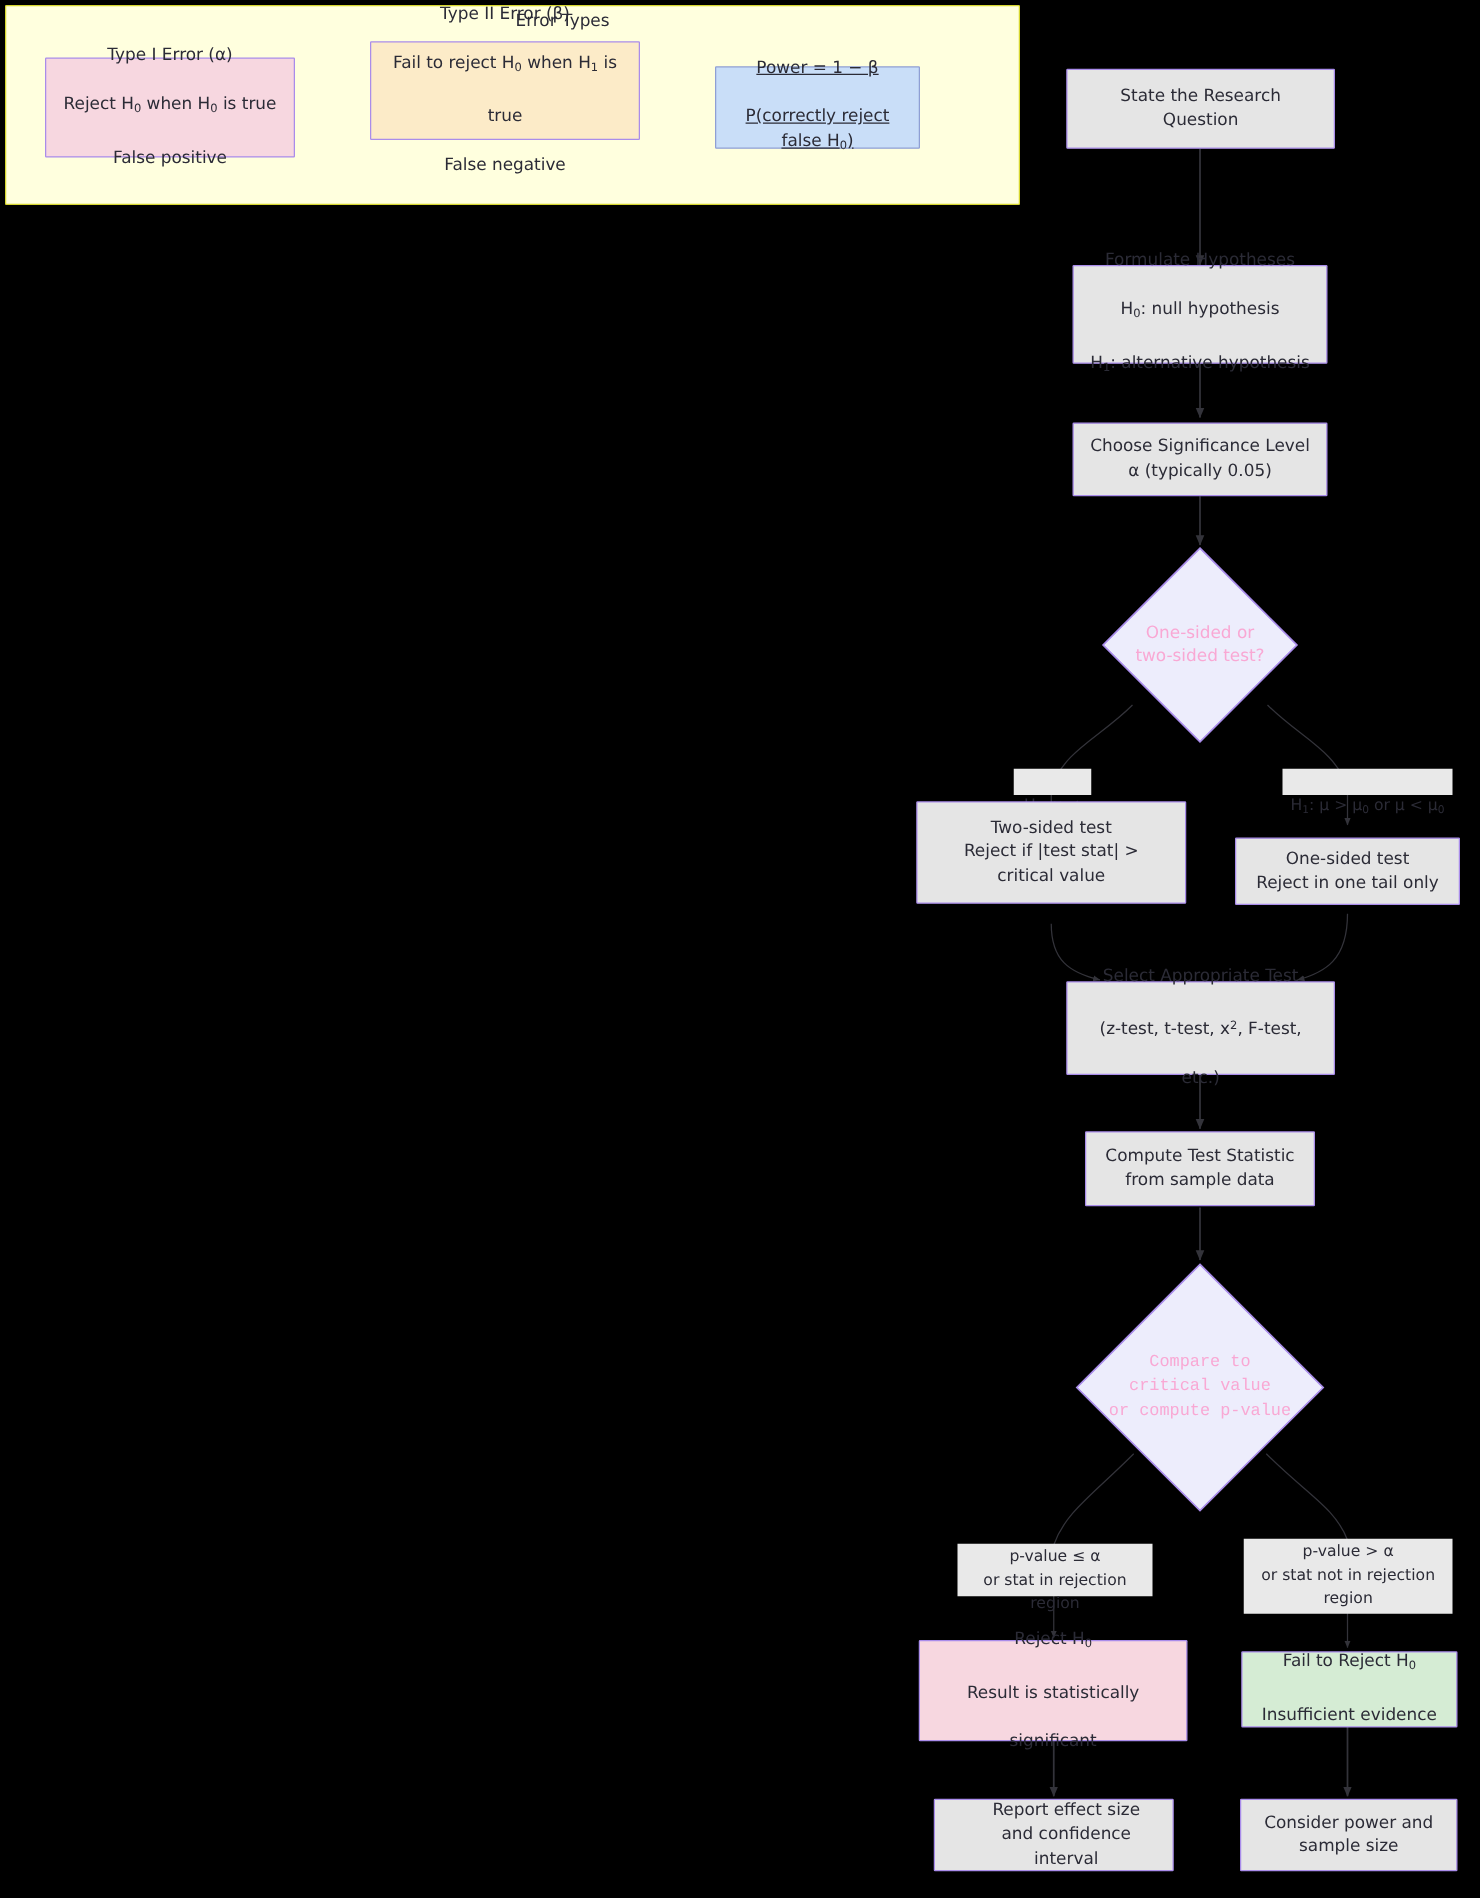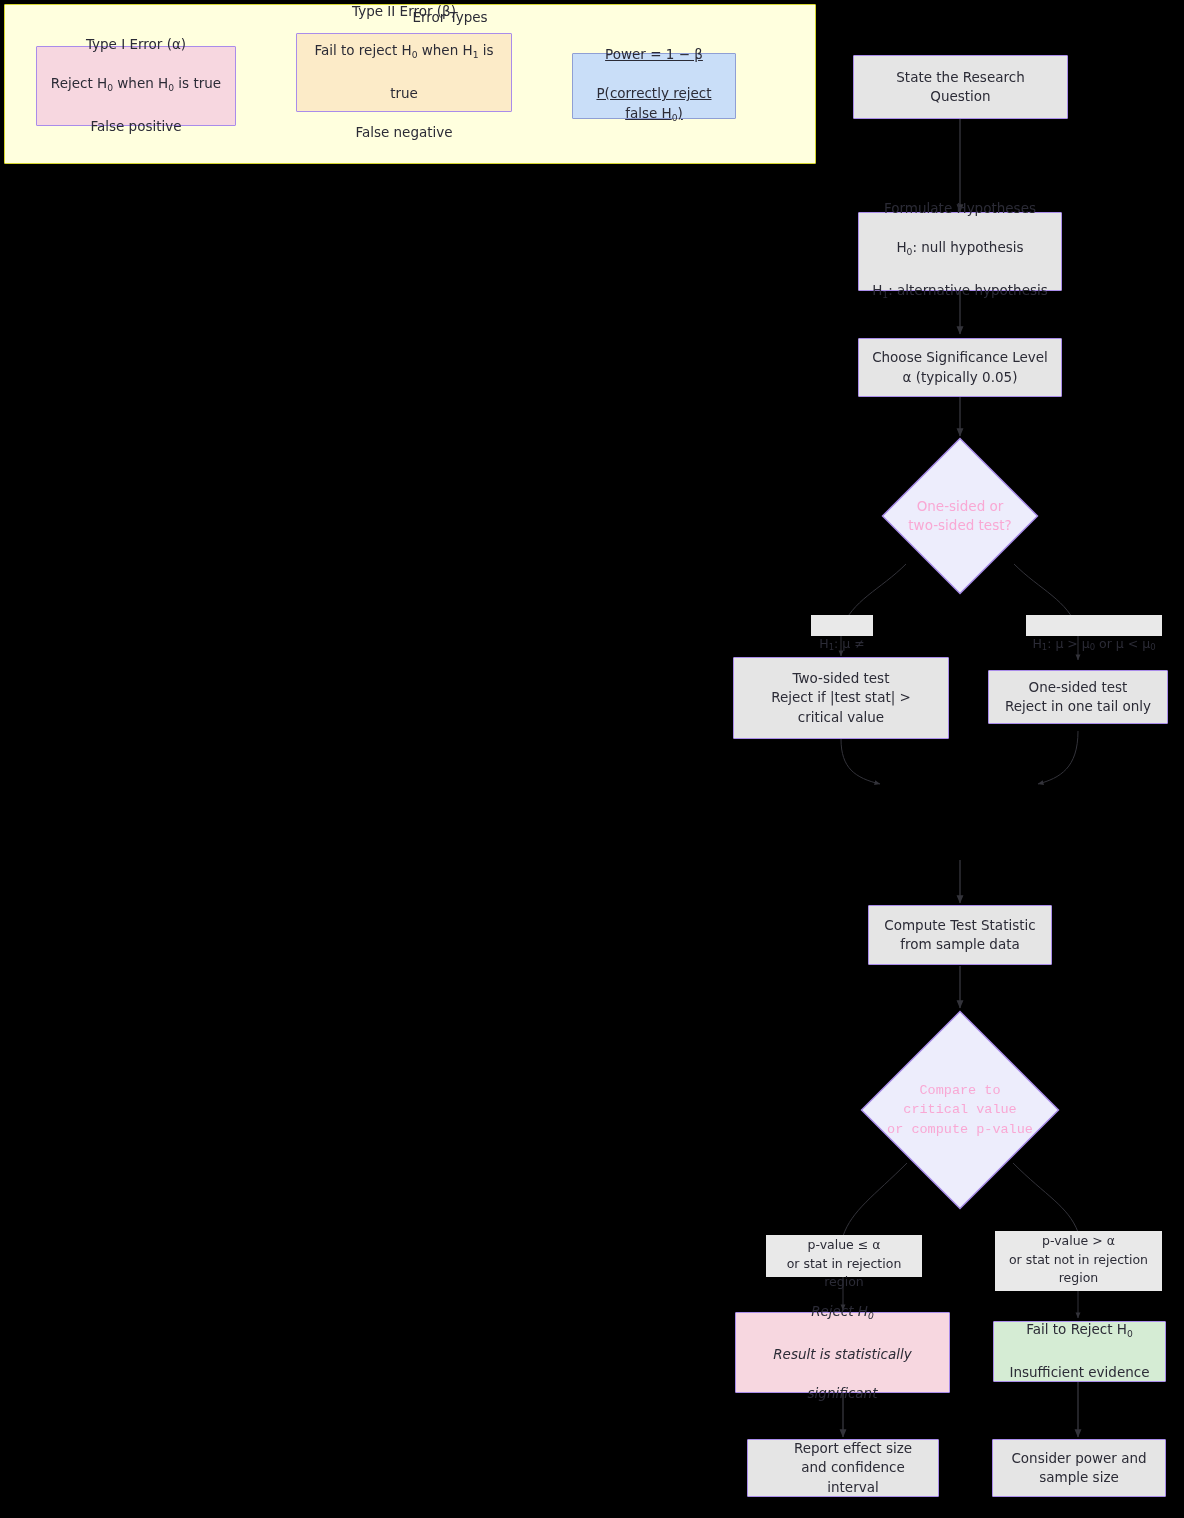--- a/index.html
+++ b/index.html
@@ -180,31 +180,38 @@
   </div>
 
   <div class="edge-label" style="left:811px; top:615px; width:62px; height:21px;">
     <span>H</span><sub>1</sub><span>: μ ≠ μ</span><sub>0</sub>
   </div>
 
   <div class="edge-label" style="left:1026px; top:615px; width:136px; height:21px;">
     <span>H</span><sub>1</sub><span>: μ &gt; μ</span><sub>0</sub><span> or μ &lt; μ</span><sub>0</sub>
   </div>
 
-  <div class="node" style="left:733px; top:657px; width:216px; height:82px;">
+  <div class="node" style="left:733px; top:641px; width:216px; height:82px;">
     <div class="txt">Two-sided test
 Reject if |test stat| &gt;
 critical value</div>
   </div>
 
   <div class="node" style="left:988px; top:670px; width:180px; height:54px;">
     <div class="txt">One-sided test
 Reject in one tail only</div>
   </div>
 
+  <div class="node" style="left:853px; top:785px; width:215px; height:75px;">
+    <div class="txt">
+      <div>Select Appropriate Test</div>
+      <div><span>(z-test, t-test, x</span><sup>2</sup><span>, F-test,</span></div>
+      <div>etc.)</div>
+    </div>
+  </div>
 
   <div class="node" style="left:868px; top:905px; width:184px; height:60px;">
     <div class="txt">Compute Test Statistic
 from sample data</div>
   </div>
 
   <div class="diamond" style="left:860px; top:1010px; width:200px; height:200px;font-family:Liberation Mono, monospace;">
     <svg class="shape" viewBox="0 0 200 200">
       <polygon points="100,1.5 198.5,100 100,198.5 1.5,100" fill="#ededfc" stroke="#a98cea" stroke-width="1.4"></polygon>
     </svg>
@@ -213,21 +220,21 @@
 or compute p-value</div>
   </div>
 
   <div class="edge-label" style="left:766px; top:1235px; width:156px; height:42px;">p-value ≤ α
 or stat in rejection region</div>
 
   <div class="edge-label" style="left:995px; top:1231px; width:167px; height:60px;">p-value &gt; α
 or stat not in rejection
 region</div>
 
-  <div class="node pink" style="left:735px; top:1312px; width:215px; height:81px;font-style:italic;">
+  <div class="node pink" style="left:735px; top:1312px; width:215px; height:81px;">
     <div class="txt">
       <div><span>Reject H</span><sub>0</sub></div>
       <div>Result is statistically</div>
       <div>significant</div>
     </div>
   </div>
 
   <div class="node green" style="left:993px; top:1321px; width:173px; height:61px;">
     <div class="txt">
       <div><span>Fail to Reject H</span><sub>0</sub></div>

